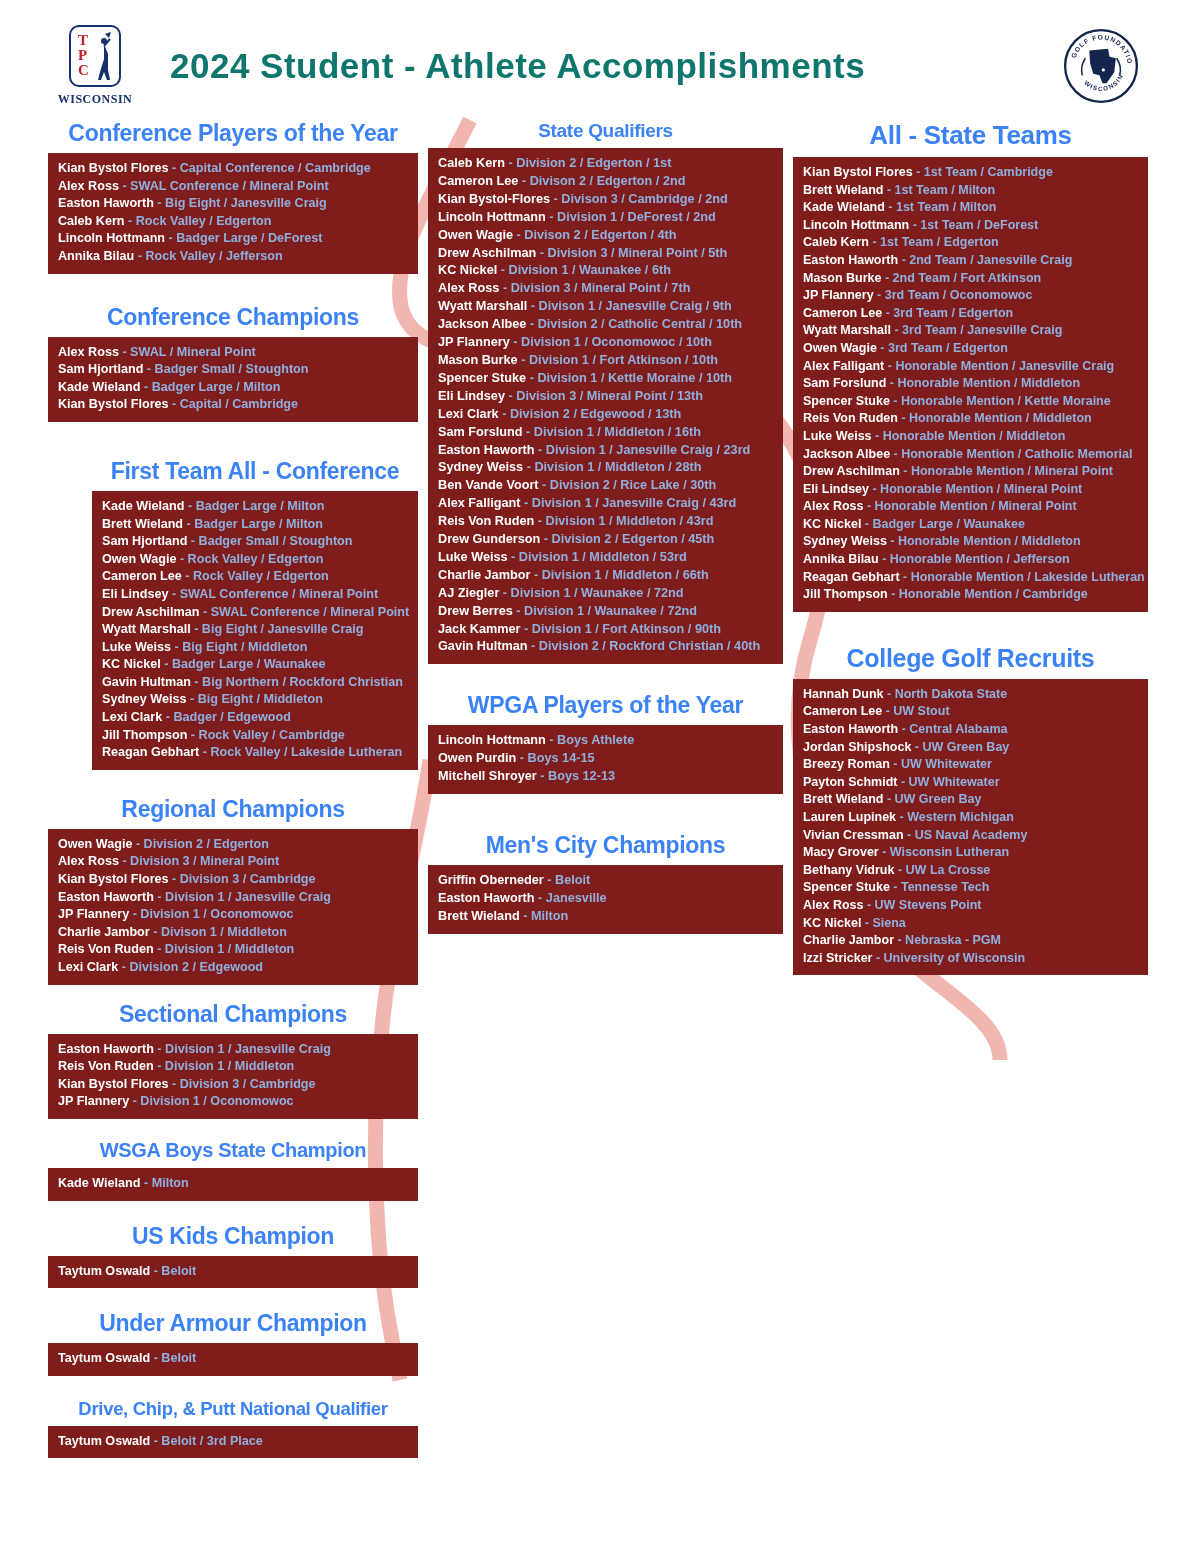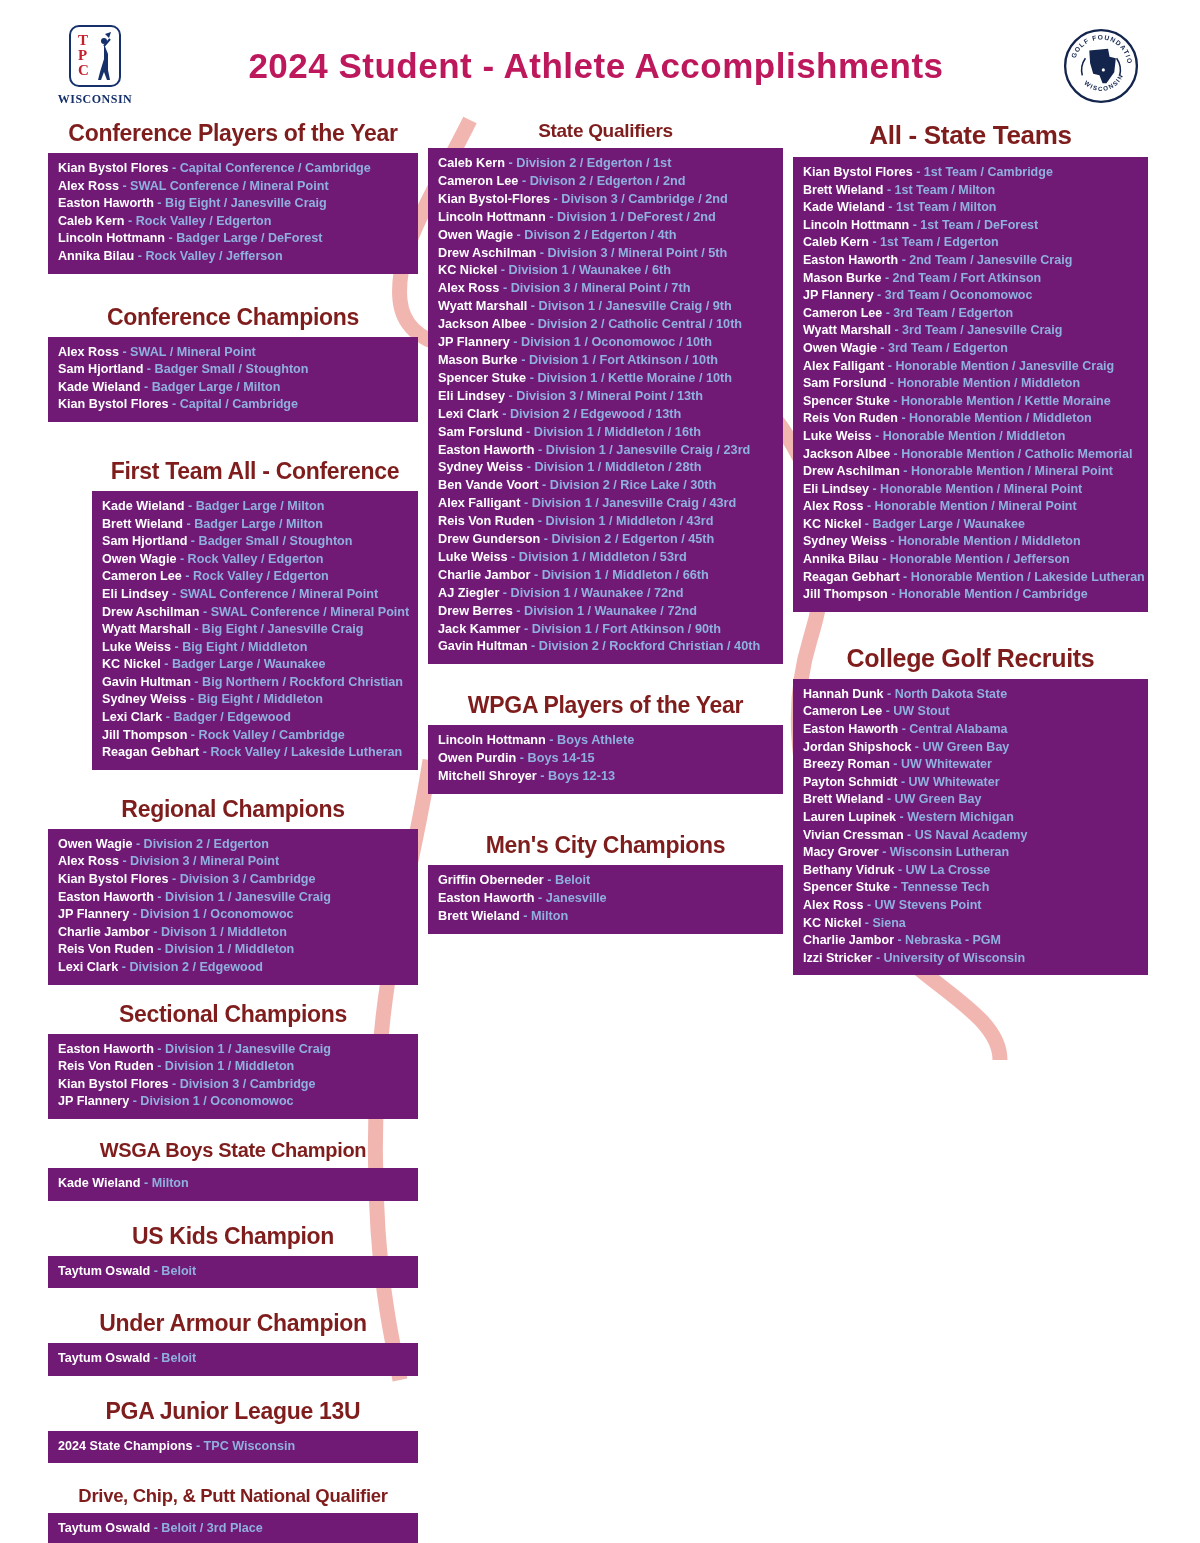--- a/index.html
+++ b/index.html
@@ -37,53 +37,53 @@
     color: #c5202e; font-size: 15px; line-height: 15px; letter-spacing: -0.5px;
   }
   .tpc-golfer {
     position: absolute; right: 5px; top: 5px; width: 22px; height: 50px;
   }
   .logo-tpc-word {
     margin-top: 5px; font-family: "Liberation Serif", serif;
     font-size: 12px; font-weight: bold; color: #15306b; letter-spacing: 0.5px;
   }
   .main-title {
-    flex: 1 1 auto; text-align: center;
-    color: #be185d;
+    flex: 1 1 auto; text-align: left;
+    color: #0f766e;
     font-family: "Liberation Sans", sans-serif;
     font-weight: bold; font-size: 35px; letter-spacing: 0.5px;
     font-stretch: condensed;
     white-space: nowrap;
   }
   .logo-gfw { width: 78px; height: 78px; flex: 0 0 auto; }
 
   
   .body-wrap {
     position: relative; z-index: 2;
     padding: 0 48px;
   }
   .cols { display: flex; gap: 10px; align-items: flex-start; }
   .col-left  { width: 370px; flex: 0 0 370px; }
   .col-mid   { width: 355px; flex: 0 0 355px; }
   .col-right { width: 355px; flex: 0 0 355px; }
 
   .sec { margin-bottom: 16px; }
   .sec-title {
-    color: #7f1d1d;
+    color: #3b82f6;
     font-weight: bold;
     font-size: 23px;
     text-align: center;
     letter-spacing: -0.3px;
     margin-bottom: 6px;
     white-space: nowrap;
   }
   .sec-title.sz-s { font-size: 20px; }
   .sec-title.sz-xs { font-size: 18.5px; }
   .panel {
-    background: #701a75;
+    background: #7f1d1d;
     padding: 7px 10px 8px 10px;
   }
   .row {
     font-size: 12.6px;
     line-height: 17.6px;
     white-space: nowrap;
     overflow: visible;
   }
   .nm { color: #ffffff; font-weight: bold; }
   .dt { color: #8fb0de; font-weight: bold; }
@@ -222,26 +222,20 @@
             </div>
         </div>
 
         <div class="sec" style="margin-top:22px;">
           <div class="sec-title">Under Armour Champion</div>
           <div class="panel">
               <div class="row"><span class="nm">Taytum Oswald</span><span class="dt"> - Beloit</span></div>
             </div>
         </div>
 
-        <div class="sec" style="margin-top:22px;">
-          <div class="sec-title">PGA Junior League 13U</div>
-          <div class="panel">
-              <div class="row"><span class="nm">2024 State Champions</span><span class="dt"> - TPC Wisconsin</span></div>
-            </div>
-        </div>
 
         <div class="sec" style="margin-top:22px;">
           <div class="sec-title sz-xs">Drive, Chip, &amp; Putt National Qualifier</div>
           <div class="panel">
               <div class="row"><span class="nm">Taytum Oswald</span><span class="dt"> - Beloit / 3rd Place</span></div>
             </div>
         </div>
 
       </div>
 

